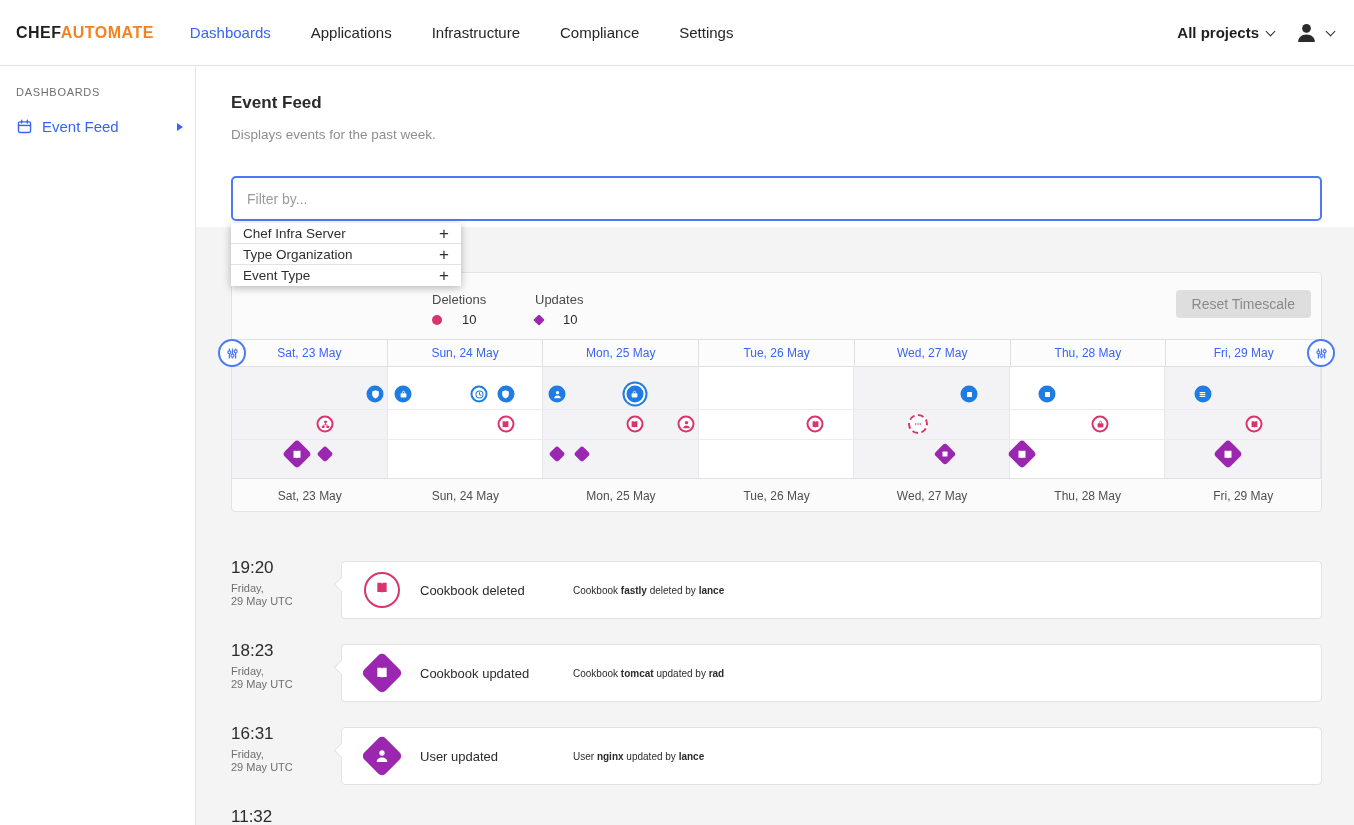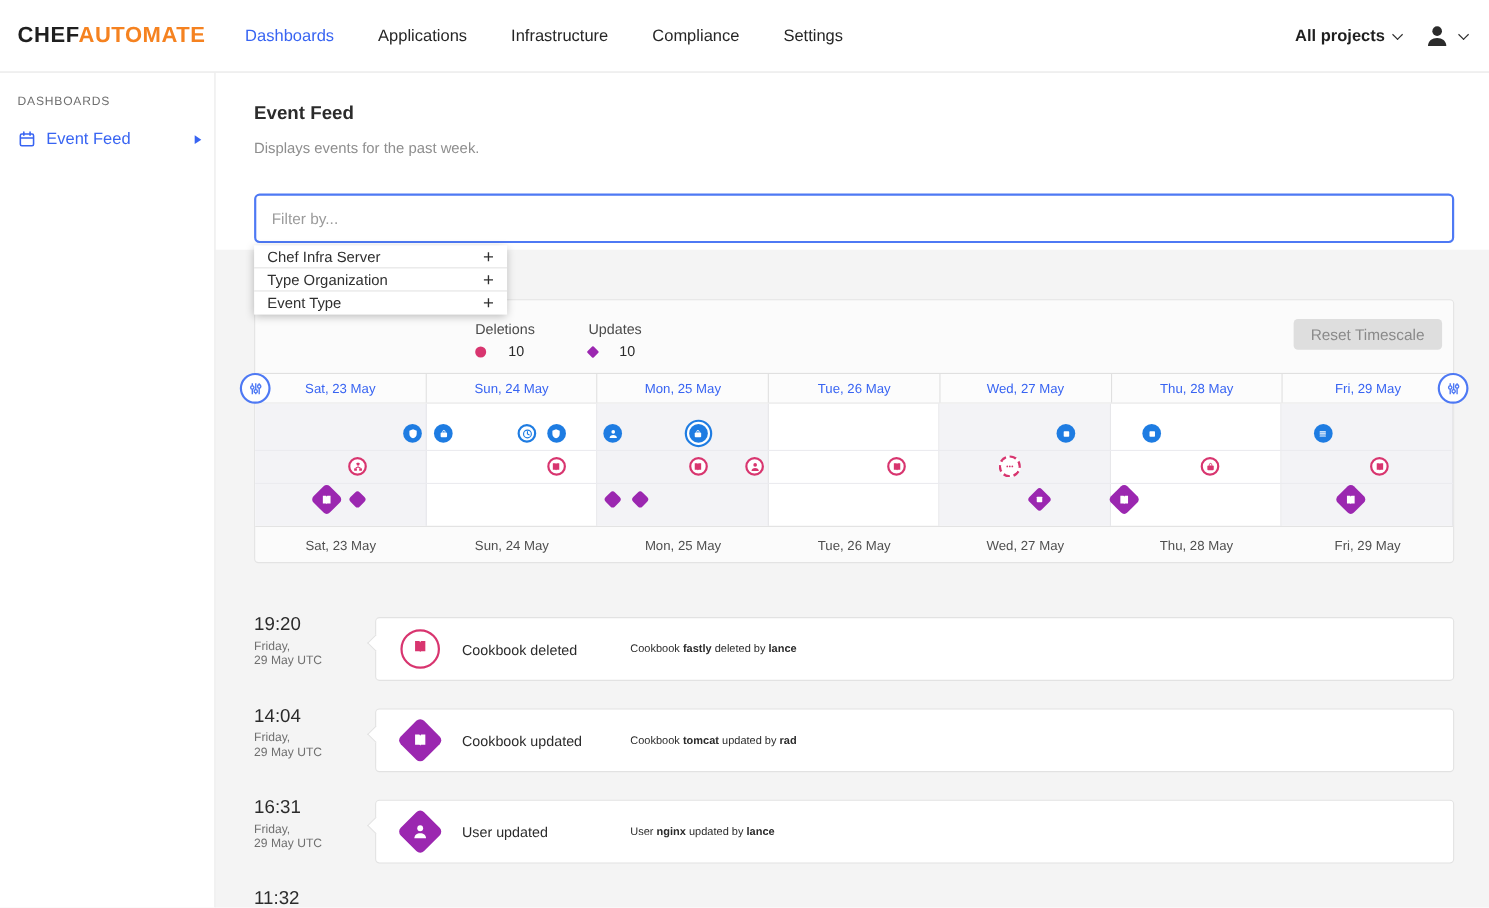--- a/index.html
+++ b/index.html
@@ -5,21 +5,21 @@
   * { box-sizing: border-box; margin: 0; padding: 0; }
   html,body { width:1354px; height:825px; overflow:hidden; }
   body {
     font-family: "Liberation Sans", "DejaVu Sans", sans-serif;
     background:#fff; color:#3c3c3c; position:relative;
   }
 
   
   .topnav { height:66px; display:flex; align-items:center; padding:0 20px 0 16px;
             border-bottom:1px solid #e4e4e4; background:#fff; position:relative; z-index:10; }
-  .logo { font-size:20px; font-weight:800; letter-spacing:.5px; white-space:nowrap; }
+  .logo { font-size:16px; font-weight:800; letter-spacing:.5px; white-space:nowrap; }
   .logo .chef { color:#1f1f1f; }
   .logo .automate { color:#f58220; }
   .nav-items { display:flex; gap:40px; margin-left:36px; font-size:15px; color:#262626; }
   .nav-item { cursor:pointer; }
   .nav-item.active { color:#3864f2; }
   .nav-right { margin-left:auto; display:flex; align-items:center; gap:20px; }
   .projects { font-size:15px; font-weight:700; color:#1f1f1f; display:flex; align-items:center; cursor:pointer; }
   .chev { display:inline-block; width:7px; height:7px; border-right:1.7px solid #2b2b2b;
           border-bottom:1.7px solid #2b2b2b; transform:rotate(45deg); margin:-3px 0 0 8px; }
   .usermenu { display:flex; align-items:center; cursor:pointer; }
@@ -431,21 +431,21 @@
                 <span class="g"><svg viewBox="0 0 24 24" fill="currentColor">
                     <path d="M5 4h5c1.1 0 2 .9 2 2 0-1.1.9-2 2-2h5v14h-5.3c-.9 0-1.7.7-1.7 1.6 0-.9-.8-1.6-1.7-1.6H5z"></path>
                   </svg></span>
               </div>
               <div class="ev-label">Cookbook deleted</div>
               <div class="ev-desc">Cookbook <b>fastly</b> deleted by <b>lance</b></div>
             </div>
           </div>
           <div class="event-row">
             <div class="ev-time">
-              <div class="t">14:04</div>
+              <div class="t">18:23</div>
               <div class="d">Friday,<br>29 May UTC</div>
             </div>
             <div class="ev-card">
               <div class="ev-icon update">
                 <span class="g">
                   <svg viewBox="0 0 24 24" fill="currentColor">
                     <path d="M5 4h5c1.1 0 2 .9 2 2 0-1.1.9-2 2-2h5v14h-5.3c-.9 0-1.7.7-1.7 1.6 0-.9-.8-1.6-1.7-1.6H5z"></path>
                   </svg>
                 </span>
               </div>

